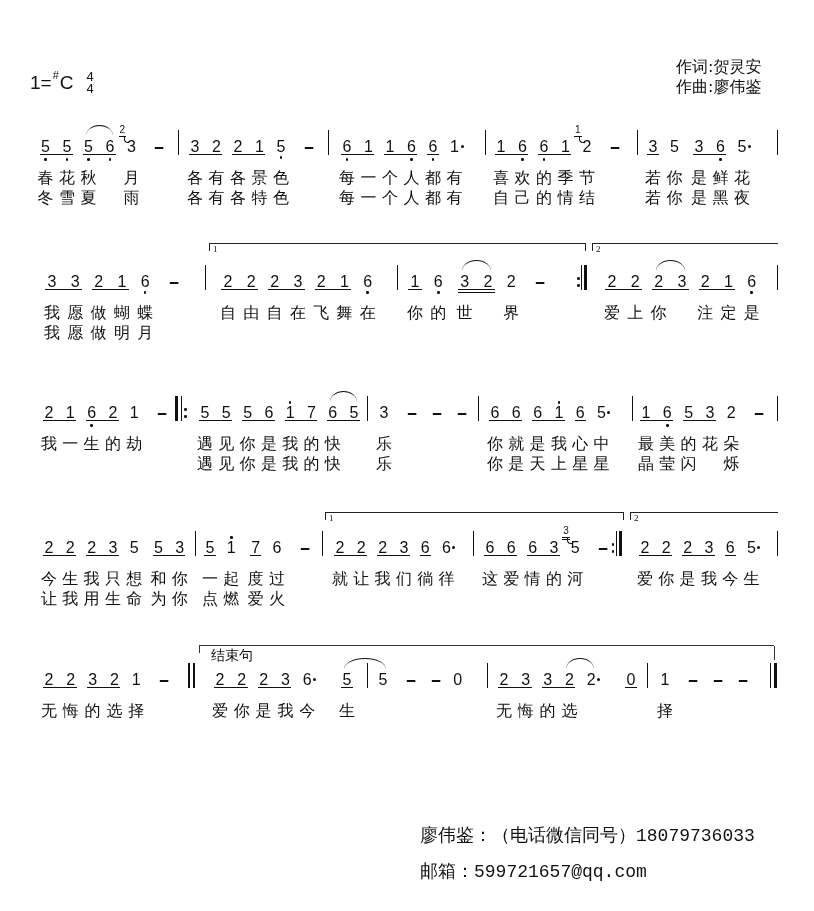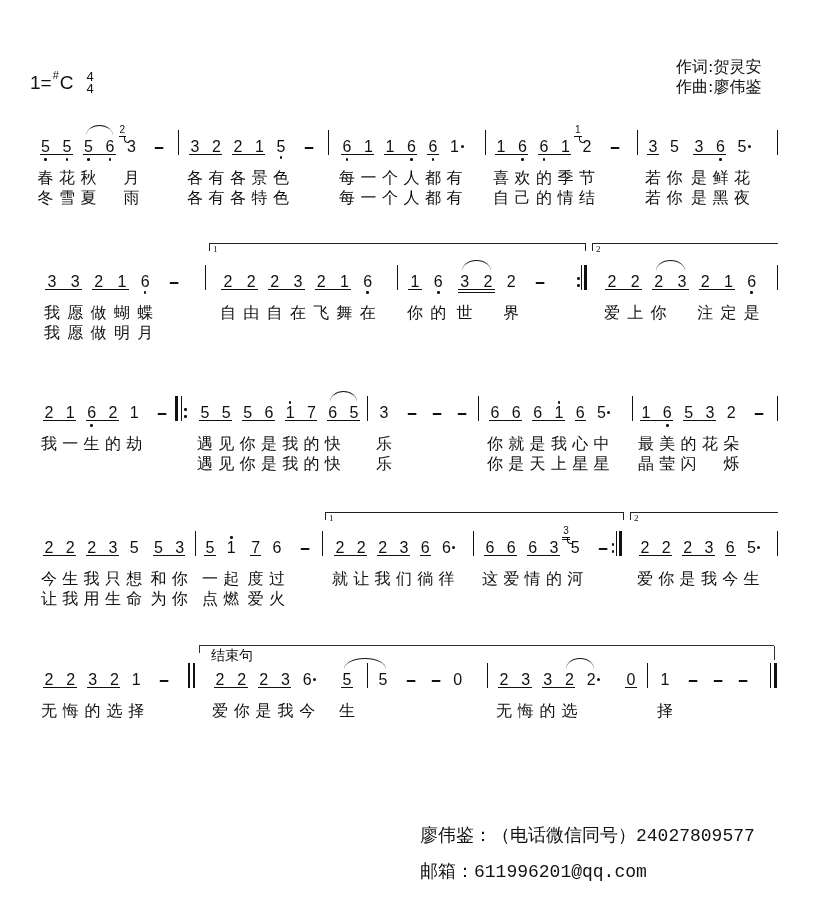--- a/index.html
+++ b/index.html
@@ -1117,15 +1117,15 @@
             <div class="nt">-</div>
           </div>
         </div>
       </div>
     <div class="bar" style="left:770px"></div>
     <div class="bar final" style="left:773.5px"></div>
   <div class="slur" style="left: 343.977px; width: 42.0156px;"></div>
       <div class="slur" style="left: 566.383px; width: 27.7969px;"></div>
     </div>
 
-  <div class="footer" style="top:825px">廖伟鉴：（电话微信同号）24027809577</div>
-  <div class="footer" style="top:861px">邮箱：611996201@qq.com</div>
+  <div class="footer" style="top:825px">廖伟鉴：（电话微信同号）18079736033</div>
+  <div class="footer" style="top:861px">邮箱：599721657@qq.com</div>
 </div>
 
 </body></html>

